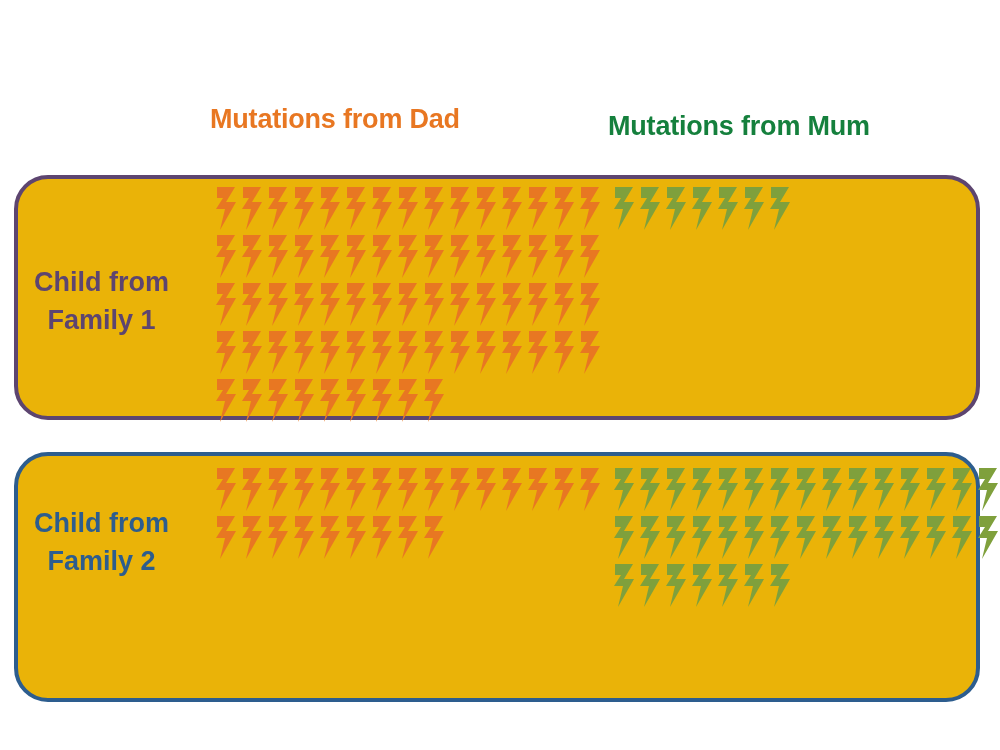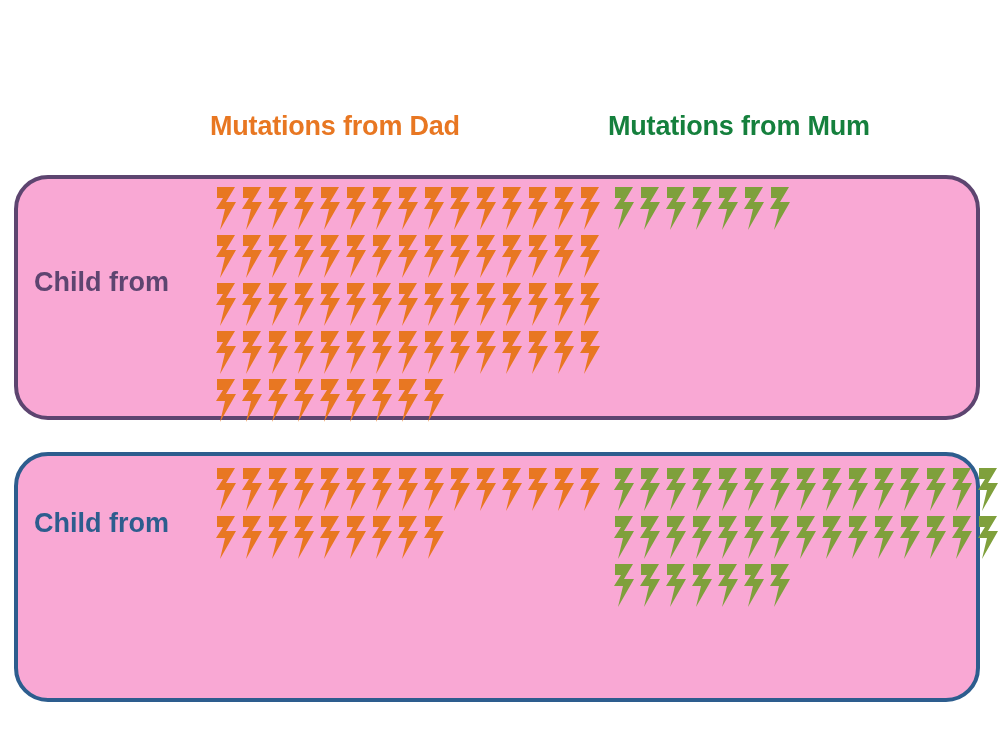--- a/index.html
+++ b/index.html
@@ -19,35 +19,35 @@
   
   .col-heading {
     position: absolute;
     font-size: 27px;
     font-weight: bold;
     letter-spacing: -0.2px;
     white-space: nowrap;
   }
   #heading-dad {
     left: 210px;
-    top: 111px;
+    top: 104px;
     color: #E87722;
   }
   #heading-mum {
     left: 608px;
     top: 111px;
     color: #15803d;
   }
 
   
   .panel {
     position: absolute;
     box-sizing: border-box;
     border-radius: 34px;
-    background: #f9a8d4;
+    background: #eab308;
     text-align: center;
   }
   #panel-family-1 {
     left: 14px;
     top: 175px;
     width: 966px;
     height: 245px;
     border: 4px solid #5D4570;
   }
   #panel-family-2 {
@@ -104,20 +104,21 @@
 <body>
 
 <div id="heading-dad" class="col-heading">Mutations from Dad</div>
 
 <div id="heading-mum" class="col-heading">Mutations from Mum</div>
 
 <div id="panel-family-1" class="panel">
 
   <div id="label-family-1" class="panel-label">
     <div>Child from</div>
+    <div>Family 1</div>
   </div>
 
   <div id="grid-f1-dad" class="bolt-grid">
       <div style="display: flex; width: 100%;">
         <span class="bolt bolt--dad">
           <svg viewBox="0 0 26 48" xmlns="http://www.w3.org/2000/svg" aria-hidden="true">
             <path d="M3 2 L21 2 L12 17 L22 17 L6 45 L11 24 L2 24 L9 13 L3 13 Z"></path>
           </svg>
         </span>
         <span class="bolt bolt--dad">
@@ -509,20 +510,21 @@
           </svg>
         </span>
       </div>
     </div>
 </div>
 
 <div id="panel-family-2" class="panel">
 
   <div id="label-family-2" class="panel-label">
     <div>Child from</div>
+    <div>Family 2</div>
   </div>
 
   <div id="grid-f2-dad" class="bolt-grid wide">
       <div style="display: flex; width: 100%;">
         <span class="bolt bolt--dad">
           <svg viewBox="0 0 26 48" xmlns="http://www.w3.org/2000/svg" aria-hidden="true">
             <path d="M3 2 L21 2 L12 17 L22 17 L6 45 L11 24 L2 24 L9 13 L3 13 Z"></path>
           </svg>
         </span>
         <span class="bolt bolt--dad">

